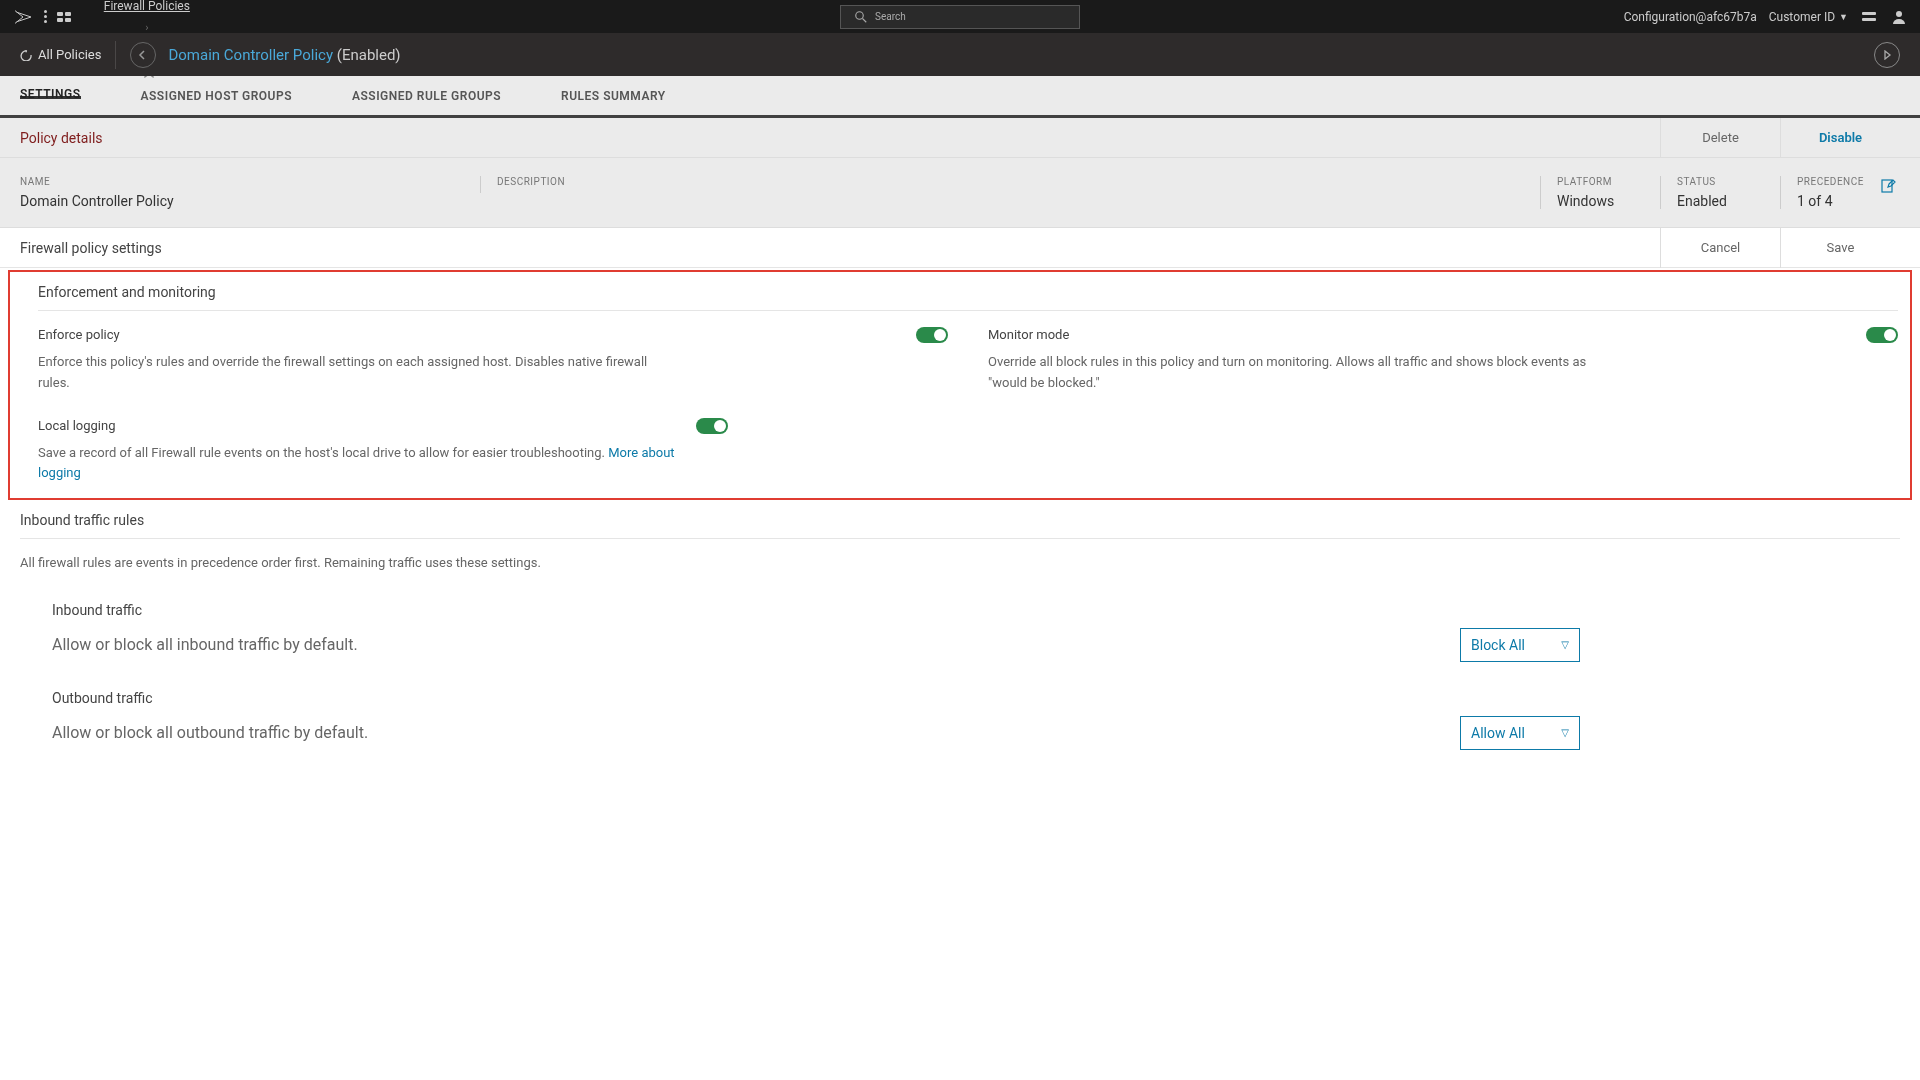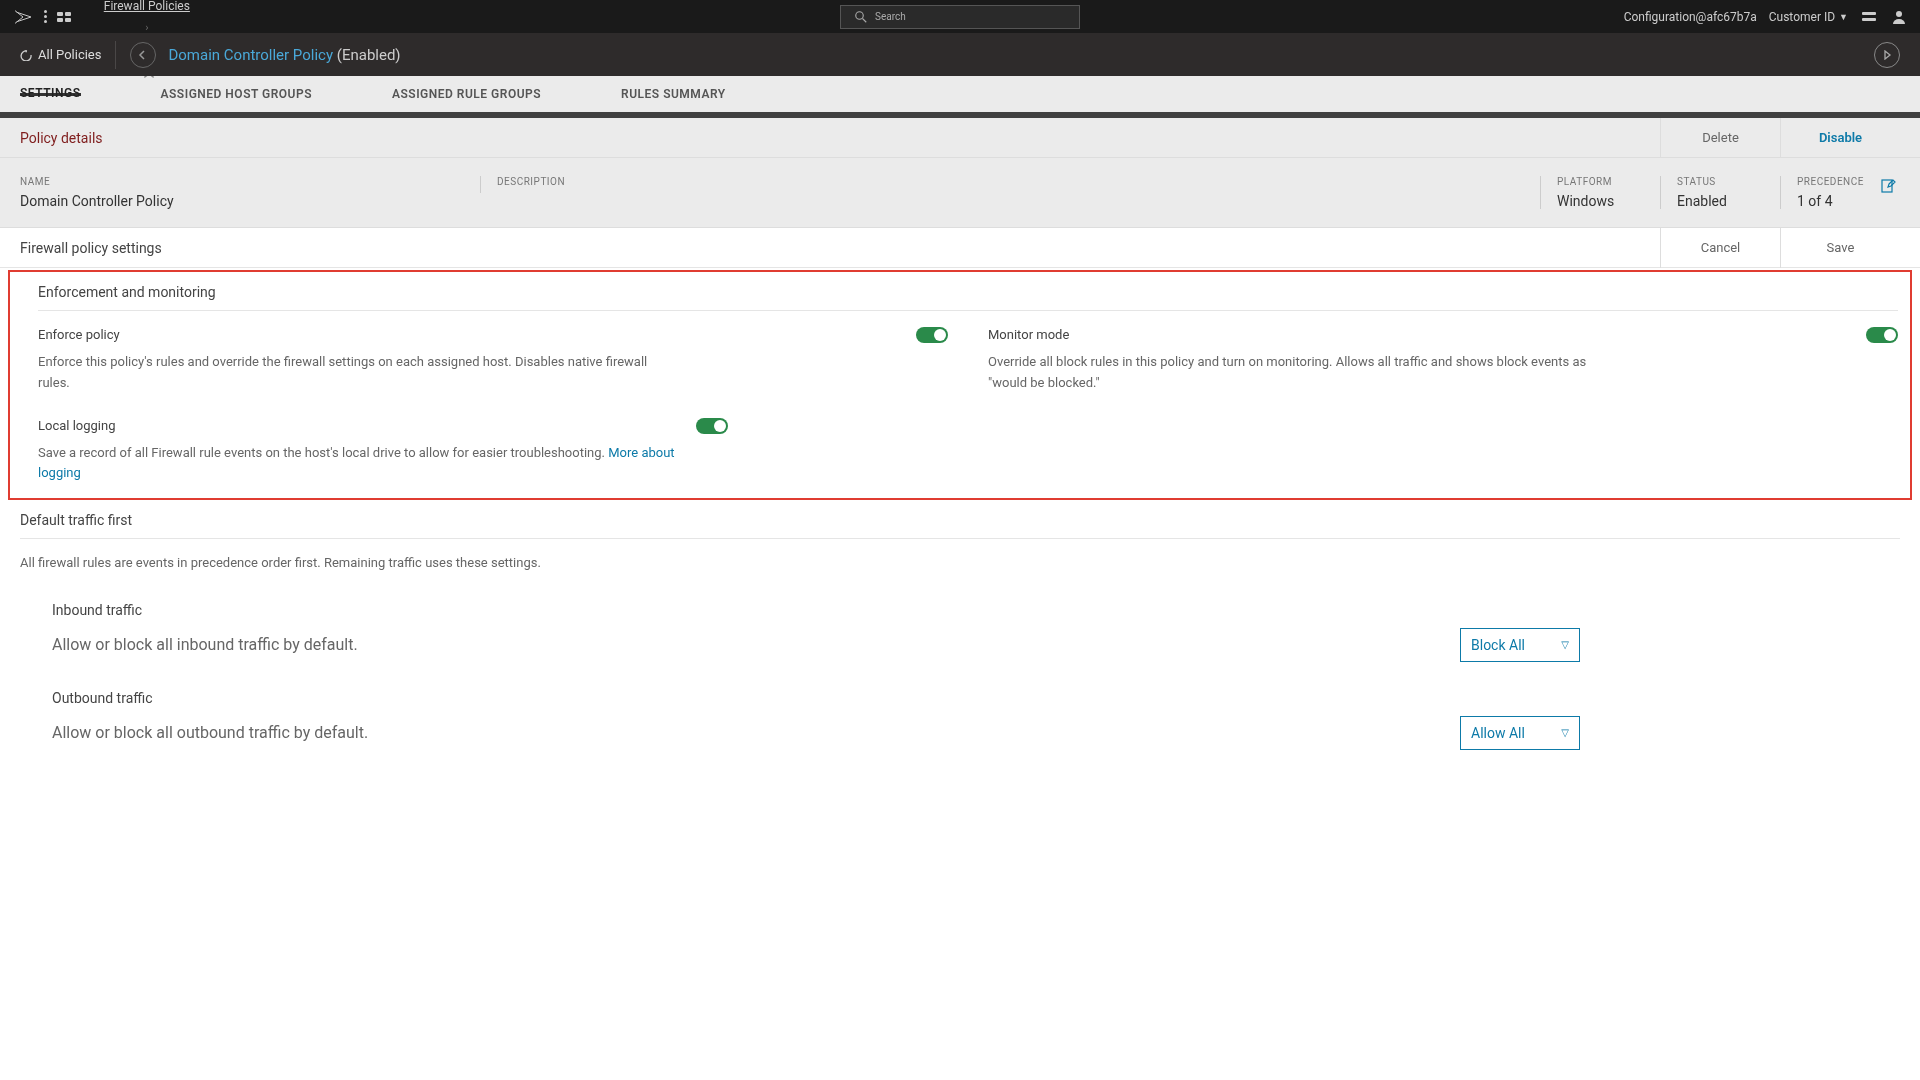--- a/index.html
+++ b/index.html
@@ -28,21 +28,21 @@
 .subbar { background: #2e2b2b; height: 43px; display: flex; align-items: center; padding: 0 20px; color: #ccc; position: relative; }
 .all-policies { display: flex; align-items: center; gap: 6px; font-size: 13px; color: #ddd; cursor: pointer; }
 .sub-divider { width: 1px; height: 28px; background: #4a4747; margin: 0 14px; }
 .circle-arrow { width: 26px; height: 26px; border: 1px solid #666; border-radius: 50%; display: flex; align-items: center; justify-content: center; color: #999; cursor: pointer; }
 .policy-title { margin-left: 12px; font-size: 15px; }
 .policy-title .name { color: #4aa8d8; }
 .policy-title .status { color: #ccc; }
 .play-circle { position: absolute; right: 20px; width: 26px; height: 26px; border: 1px solid #888; border-radius: 50%; display: flex; align-items: center; justify-content: center; color: #aaa; cursor: pointer; }
 
 
-.tabrow { background: #ebebeb; height: 42px; display: flex; align-items: stretch; padding: 16px 20px; gap: 80px; border-bottom: 6px solid #404040; }
+.tabrow { background: #ebebeb; height: 42px; display: flex; align-items: stretch; padding: 16px 20px; gap: 60px; border-bottom: 3px solid #404040; }
 .tab { display: flex; align-items: center; font-size: 12px; letter-spacing: 0.5px; color: #555; cursor: pointer; font-weight: 600; }
 .tab.active { color: #222; border-bottom: 3px solid #333; }
 
 
 .details-header { display: flex; align-items: center; height: 40px; padding: 0 20px; background: #ebebeb; border-bottom: 1px solid #ddd; }
 .details-header .title { font-size: 14px; color: #7f1d1d; flex: 1; }
 .action-btn { width: 120px; height: 40px; display: flex; align-items: center; justify-content: center; border-left: 1px solid #ddd; font-size: 13px; cursor: pointer; }
 .action-btn.primary { color: #0d7aa8; font-weight: 600; }
 .action-btn.muted { color: #666; }
 
@@ -239,21 +239,21 @@
   <div class="single-col">
     <div class="setting-label">Local logging</div>
     <div class="toggle"></div>
     <div class="setting-desc">
       <span>Save a record of all Firewall rule events on the host's local drive to allow for easier troubleshooting. </span><a href="#">More about logging</a>
     </div>
   </div>
 </div>
 
 <div class="default-section">
-  <div class="section-title" style="border-bottom:1px solid #e5e5e5;">Default traffic first</div>
+  <div class="section-title" style="border-bottom:1px solid #e5e5e5;">Inbound traffic rules</div>
   <div class="setting-desc" style="margin-top:14px;">All firewall rules are events in precedence order first. Remaining traffic uses these settings.</div>
 
   <div class="traffic-block">
     <div class="traffic-title">Inbound traffic</div>
     <div class="traffic-row">
       <div class="traffic-desc">Allow or block all inbound traffic by default.</div>
       <div class="select-box">
         <span>Block All</span>
         <span class="chev">▽</span>
       </div>

